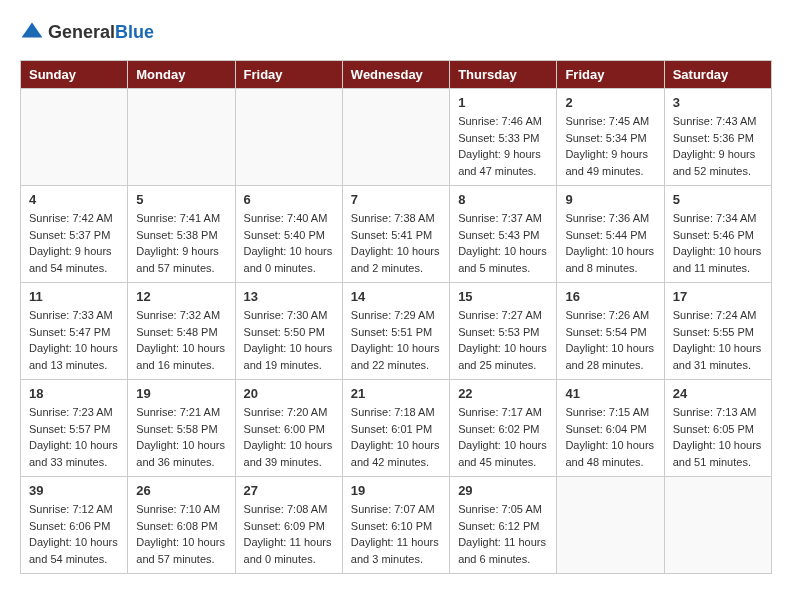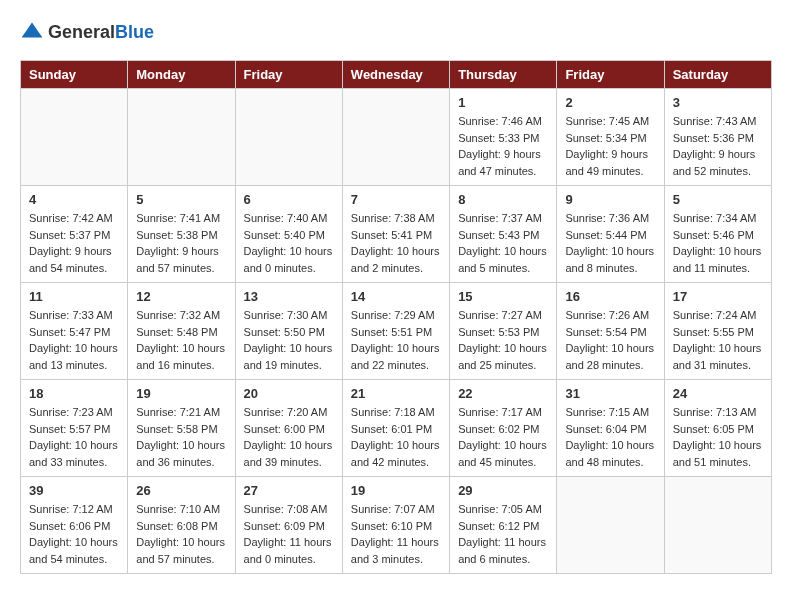--- a/index.html
+++ b/index.html
@@ -197,21 +197,21 @@
         </td>
         <td>
           <div class="day-num">21</div>
           <div class="day-info">Sunrise: 7:18 AM<br>Sunset: 6:01 PM<br>Daylight: 10 hours and 42 minutes.</div>
         </td>
         <td>
           <div class="day-num">22</div>
           <div class="day-info">Sunrise: 7:17 AM<br>Sunset: 6:02 PM<br>Daylight: 10 hours and 45 minutes.</div>
         </td>
         <td>
-          <div class="day-num">31</div>
+          <div class="day-num">41</div>
           <div class="day-info">Sunrise: 7:15 AM<br>Sunset: 6:04 PM<br>Daylight: 10 hours and 48 minutes.</div>
         </td>
         <td>
           <div class="day-num">24</div>
           <div class="day-info">Sunrise: 7:13 AM<br>Sunset: 6:05 PM<br>Daylight: 10 hours and 51 minutes.</div>
         </td>
       </tr>
       <tr>
         <td>
           <div class="day-num">39</div>

